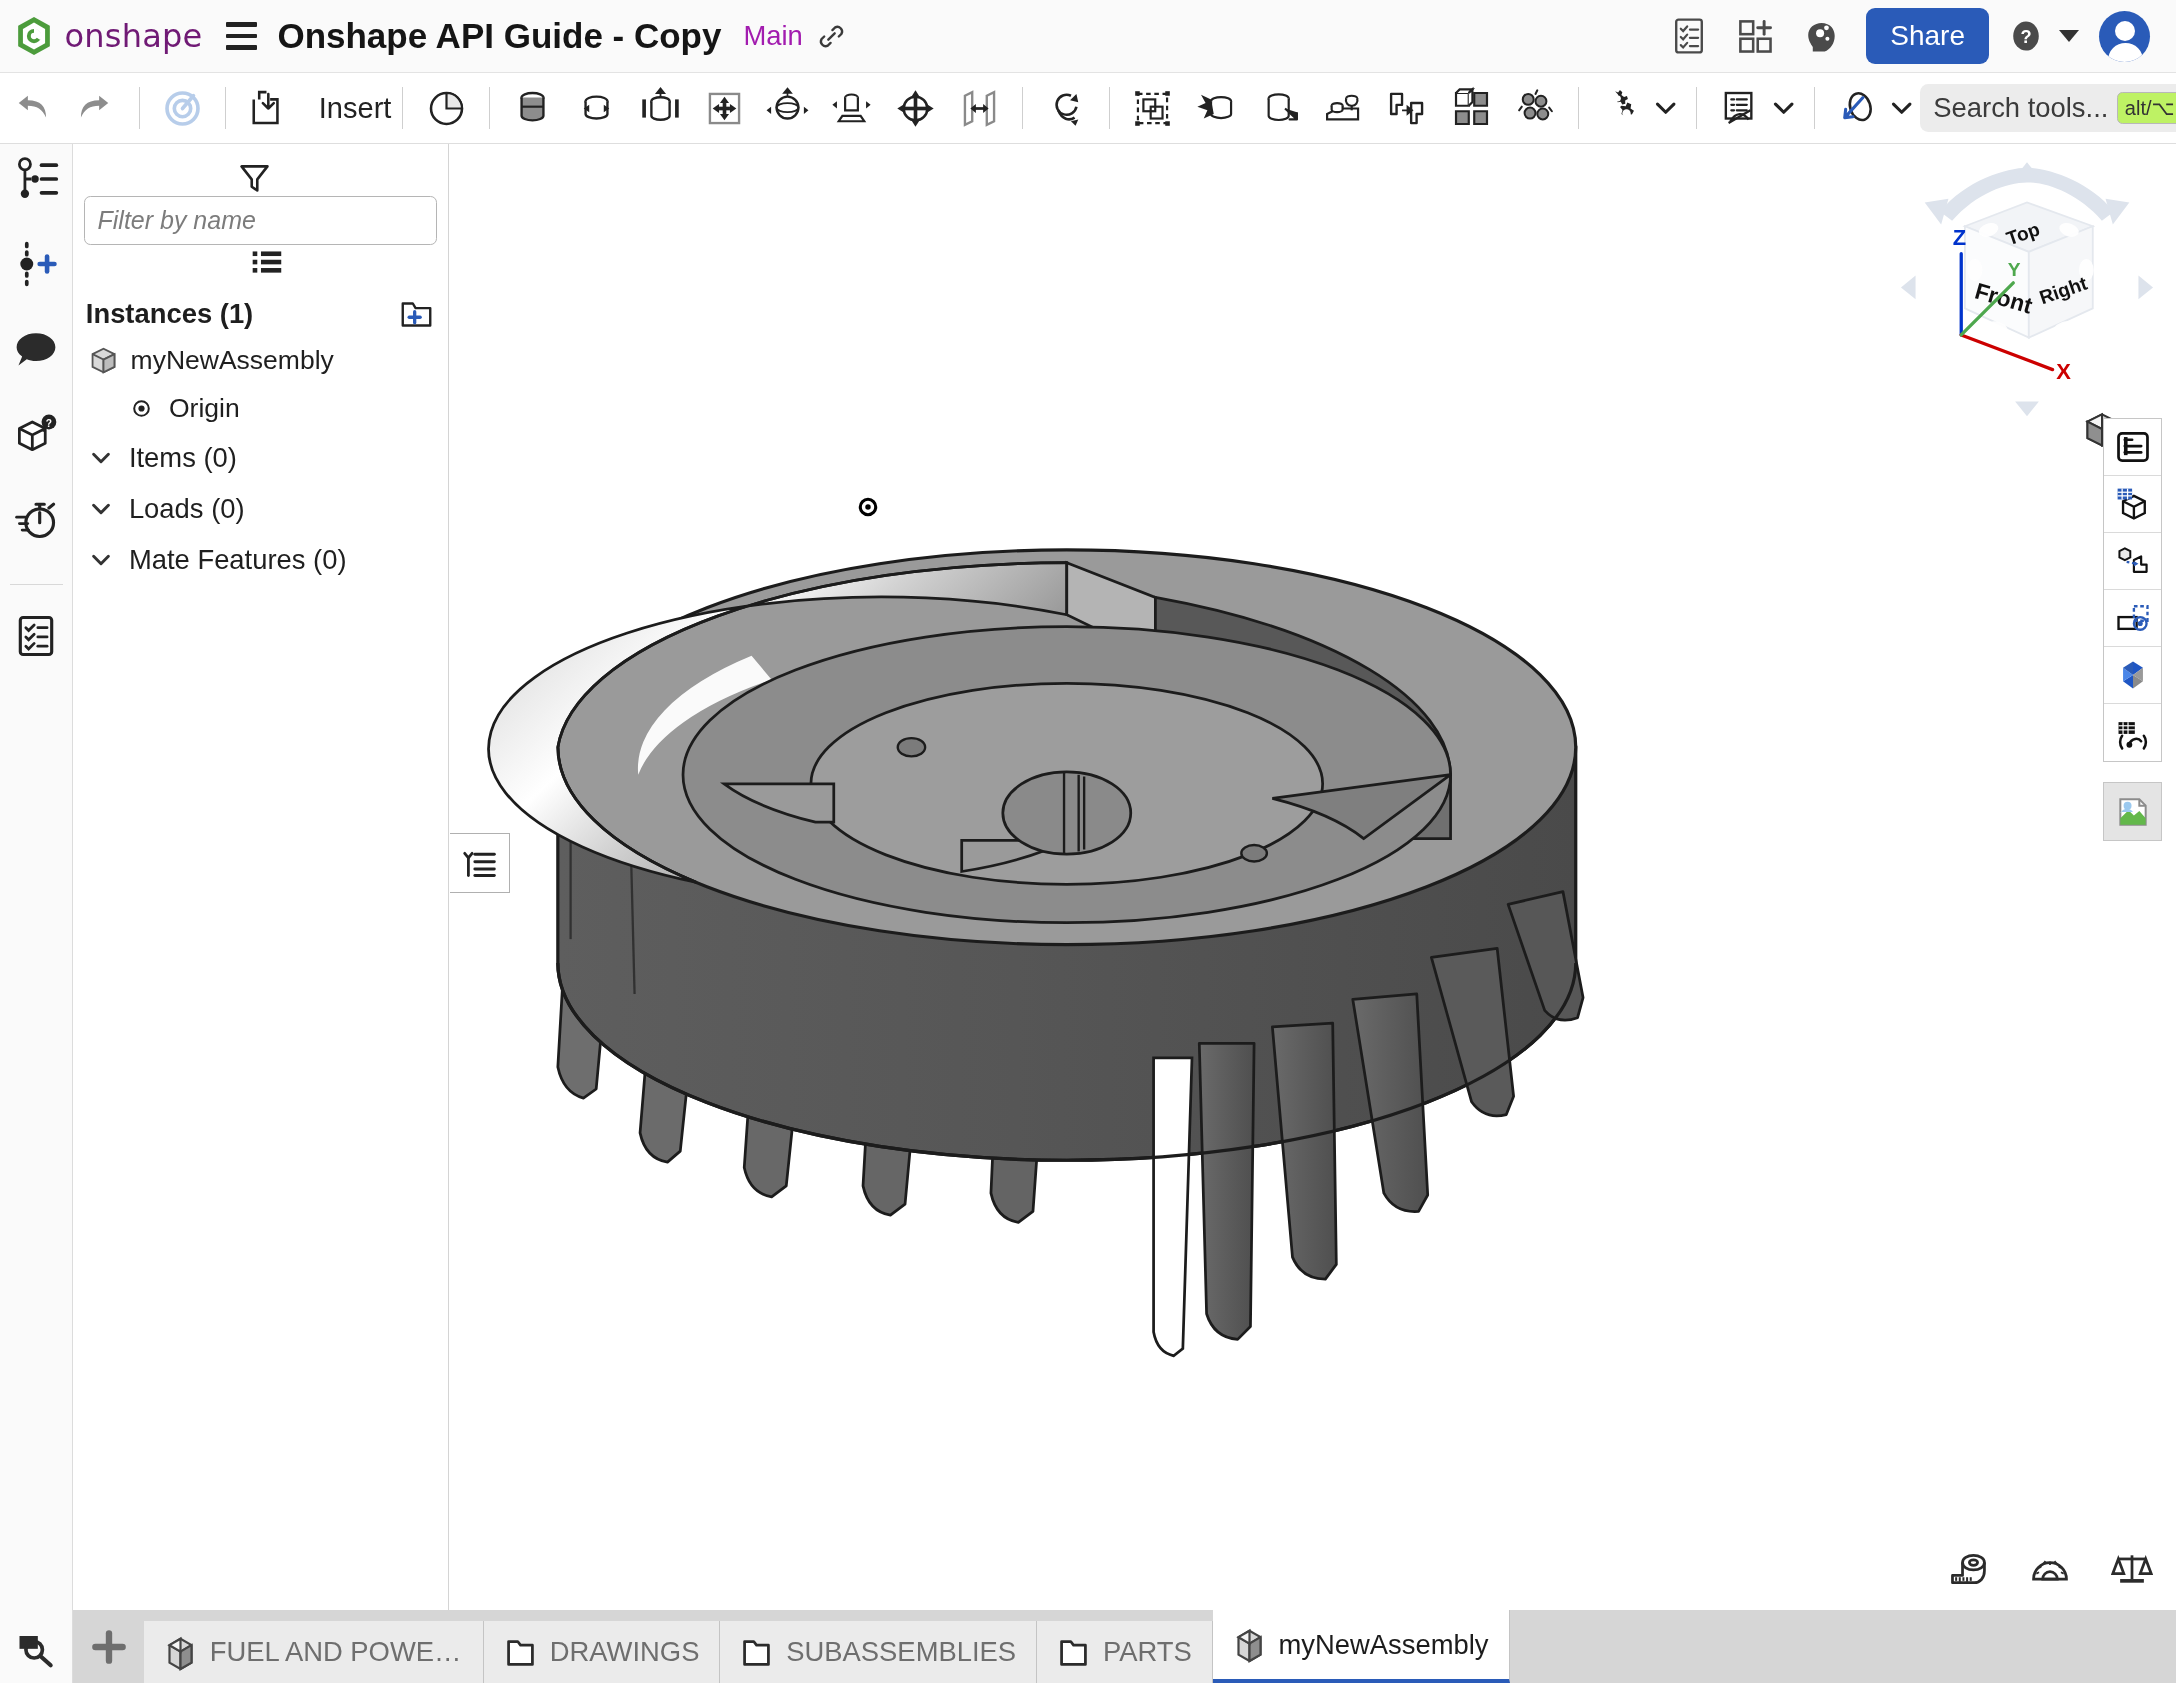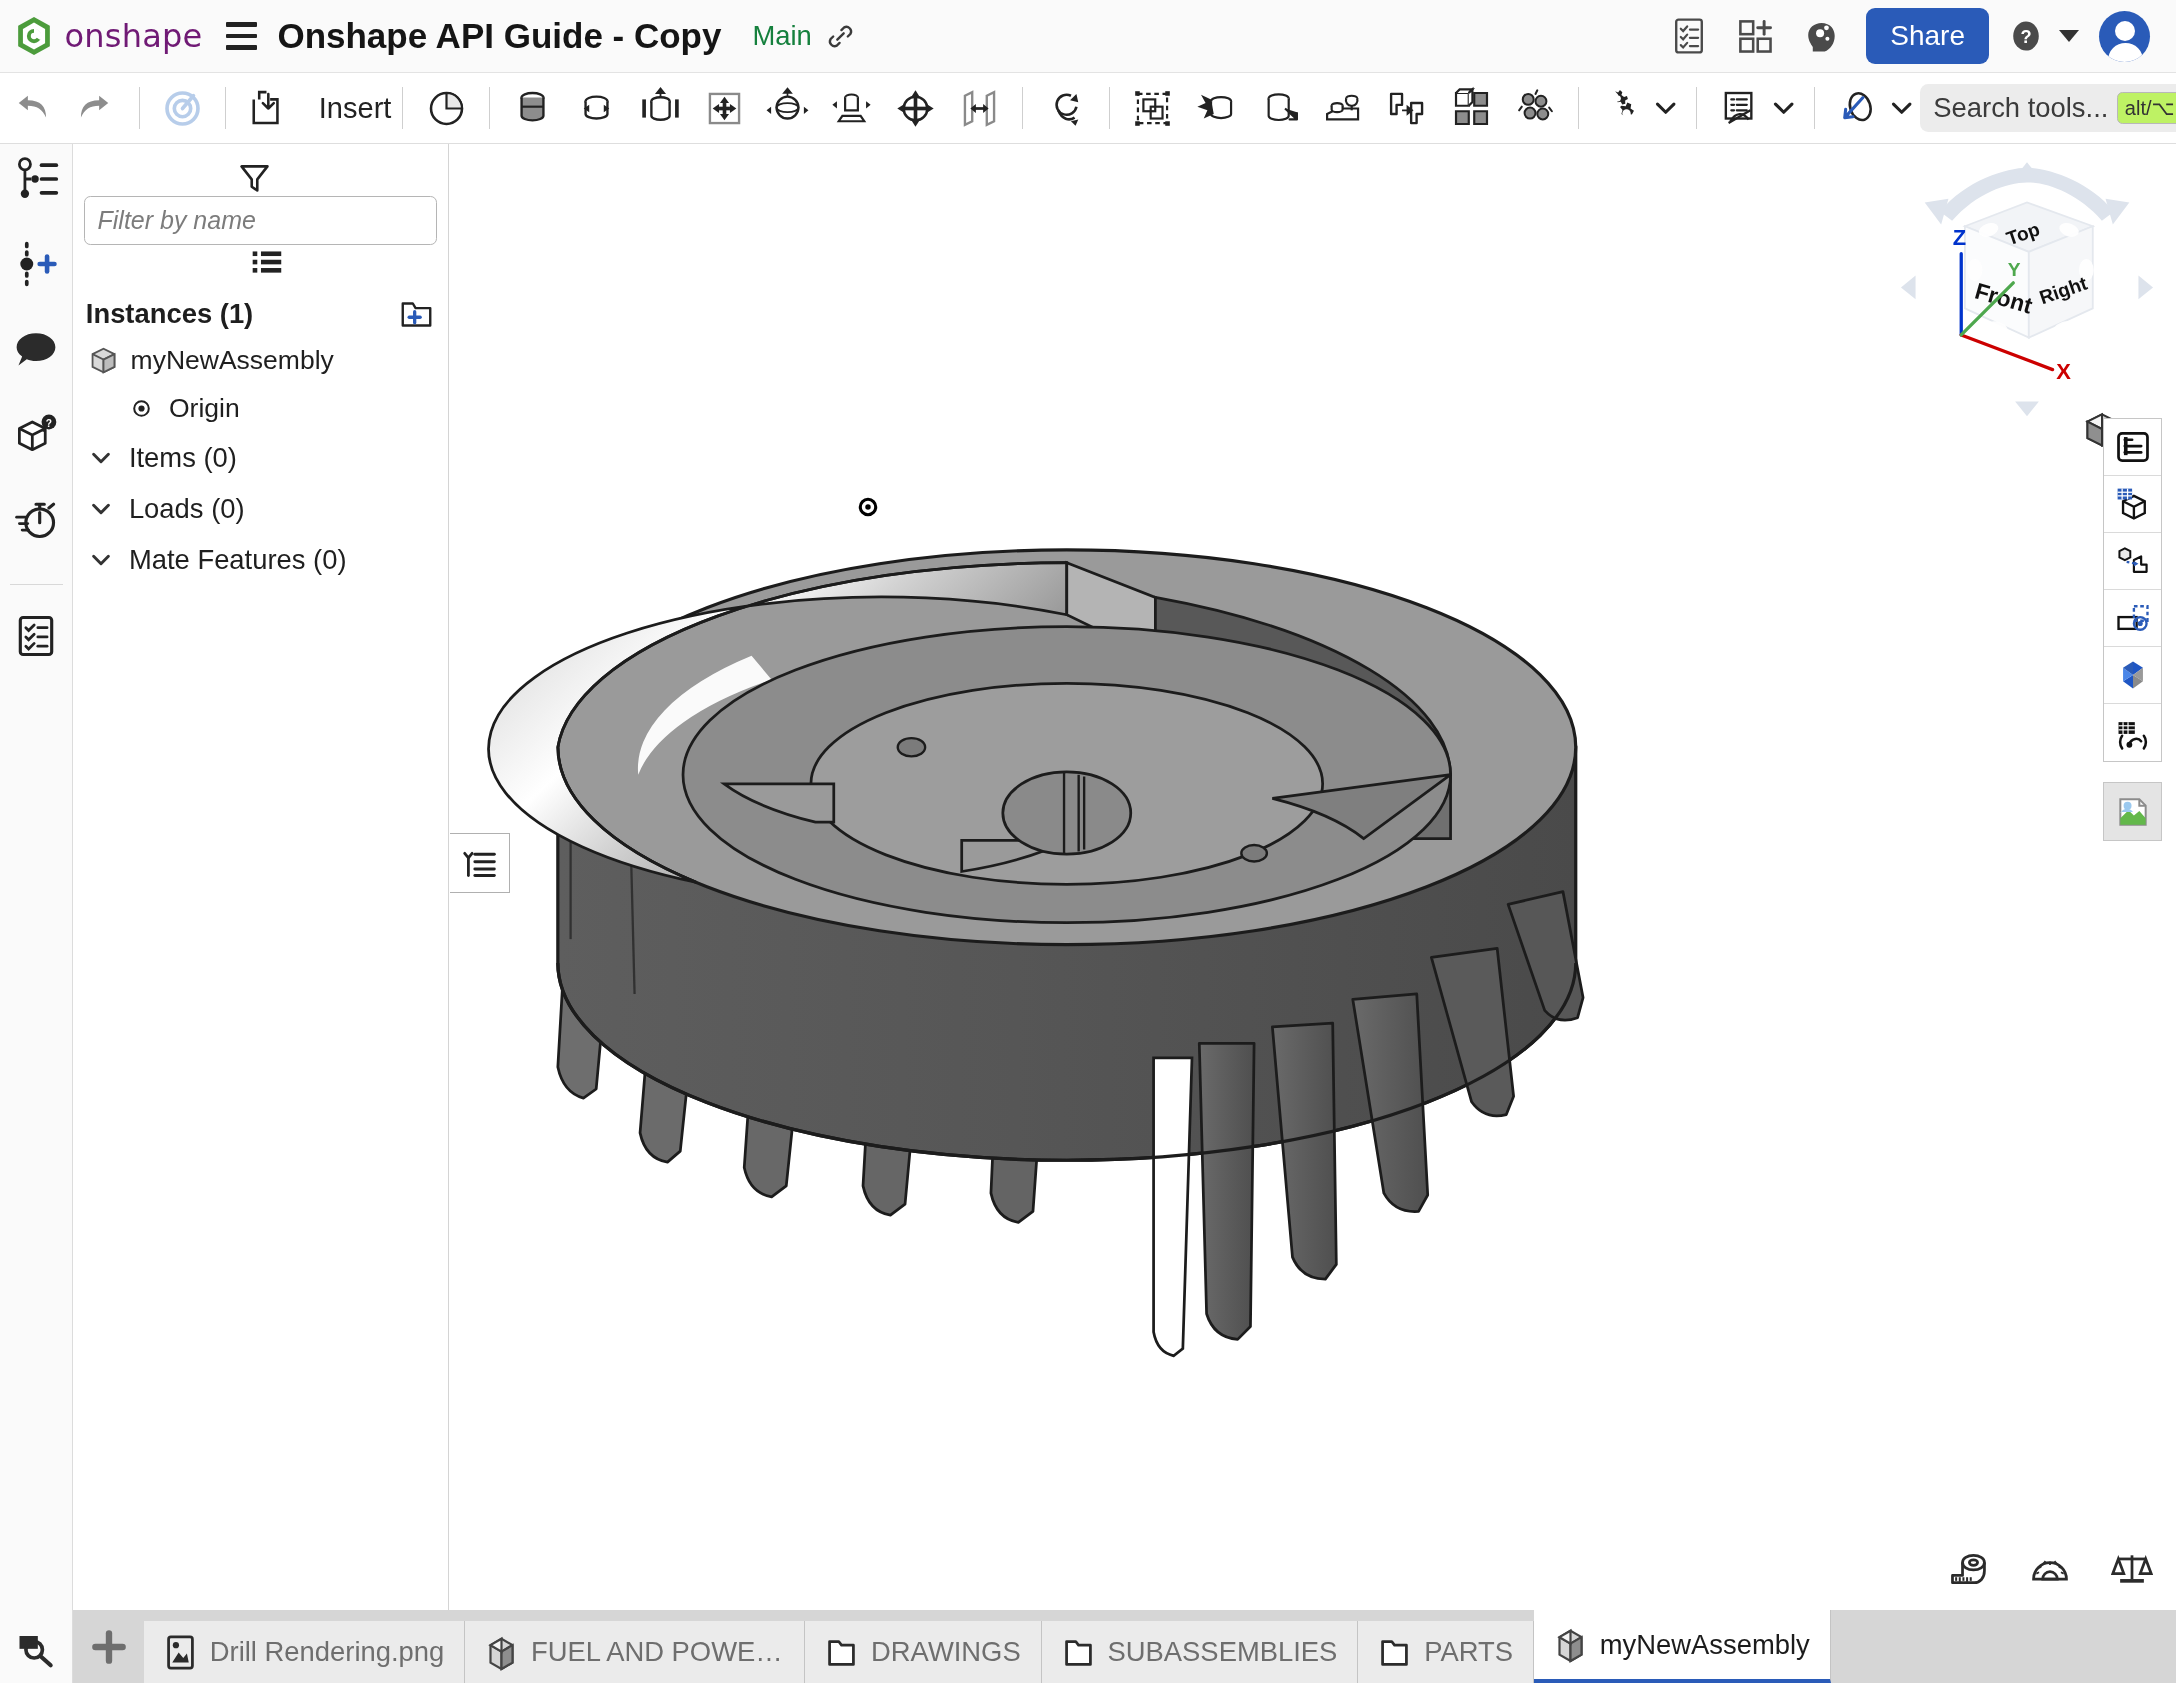--- a/index.html
+++ b/index.html
@@ -17,21 +17,21 @@
     position: absolute; left: 0; top: 0; width: 2176px; height: 73px;
     background: #fafafa;
     display: flex; align-items: center;
     border-bottom: 0.9px solid #e3e3e3;
   }
   .onshape-logo-mark { width: 38px; height: 42px; margin-left: 14.6px; flex: none; }
   .onshape-wordmark { margin-left: 12px; font-size: 32px; color: #701a75; letter-spacing: 0.2px; font-family: "DejaVu Sans", sans-serif; font-weight: 400; }
   .hamburger { margin-left: 24px; width: 31px; height: 27.4px; display: flex; flex-direction: column; justify-content: space-between; cursor: pointer; }
   .hamburger i { display: block; height: 4.6px; background: #222; border-radius: 0.9px; }
   .doc-title { margin-left: 20px; font-size: 35px; font-weight: bold; color: #151515; white-space: nowrap; }
-  .branch-name { margin-left: 31px; font-size: 27.4px; color: #15803d; }
+  .branch-name { margin-left: 22px; font-size: 27.4px; color: #a21caf; }
   .link-icon { margin-left: 12.8px; width: 31px; height: 31px; }
   .header-spacer { flex: 1 1 auto; }
   .hdr-icon { width: 42px; height: 42px; margin-right: 24px; cursor: pointer; flex:none; }
   .share-btn {
     background: #2a5bb8; color: #fff; font-size: 28px;
     padding: 12px 24px; border-radius: 9px; margin-right: 16.4px;
     cursor: pointer; white-space: nowrap;
   }
   .help-wrap { display: flex; align-items: center; margin-right: 20px; cursor: pointer; }
   .caret-dn { width: 0; height: 0; border-left: 10px solid transparent; border-right: 10px solid transparent; border-top: 12px solid #333; margin-left: 12px; }
@@ -905,28 +905,20 @@
     </div>
     <div class="tab-plus">
       <svg viewBox="0 0 44 44">
         <g stroke="#6e6e6e" stroke-width="7" stroke-linecap="round">
             <path d="M22 7 v30"></path>
             <path d="M7 22 h30"></path>
           </g>
       </svg>
     </div>
 
-    <div class="tab">
-      <svg class="tico" viewBox="0 0 36 40">
-        <rect x="5" y="3" width="26" height="34" rx="2.5" fill="none" stroke="#2b2b2b" stroke-width="3"></rect>
-        <path d="M9 31 L16 20 L21 26 L25 21 L27 31 Z" fill="#2b2b2b"></path>
-        <circle cx="13" cy="12" r="3.4" fill="#2b2b2b"></circle>
-      </svg>
-      <div class="tlabel">Drill Rendering.png</div>
-    </div>
 
     <div class="tab">
       <svg class="tico" viewBox="0 0 36 40">
         <path d="M6 12 L18 5 L30 12 L30 31 L18 38 L6 31 Z" fill="#d6d6d6" stroke="#444" stroke-width="2.4"></path>
         <path d="M6 12 L18 19 L30 12 M18 19 L18 38" fill="none" stroke="#444" stroke-width="2.4"></path>
         <path d="M18 19 L30 12 L30 31 L18 38 Z" fill="#8e8e8e" stroke="#444" stroke-width="2.4"></path>
         <path d="M6 12 L18 5 L18 19 L6 12 Z" fill="#f5f5f5" stroke="#444" stroke-width="2.4"></path>
       </svg>
       <div class="tlabel">FUEL AND POWER TRA...</div>
     </div>

